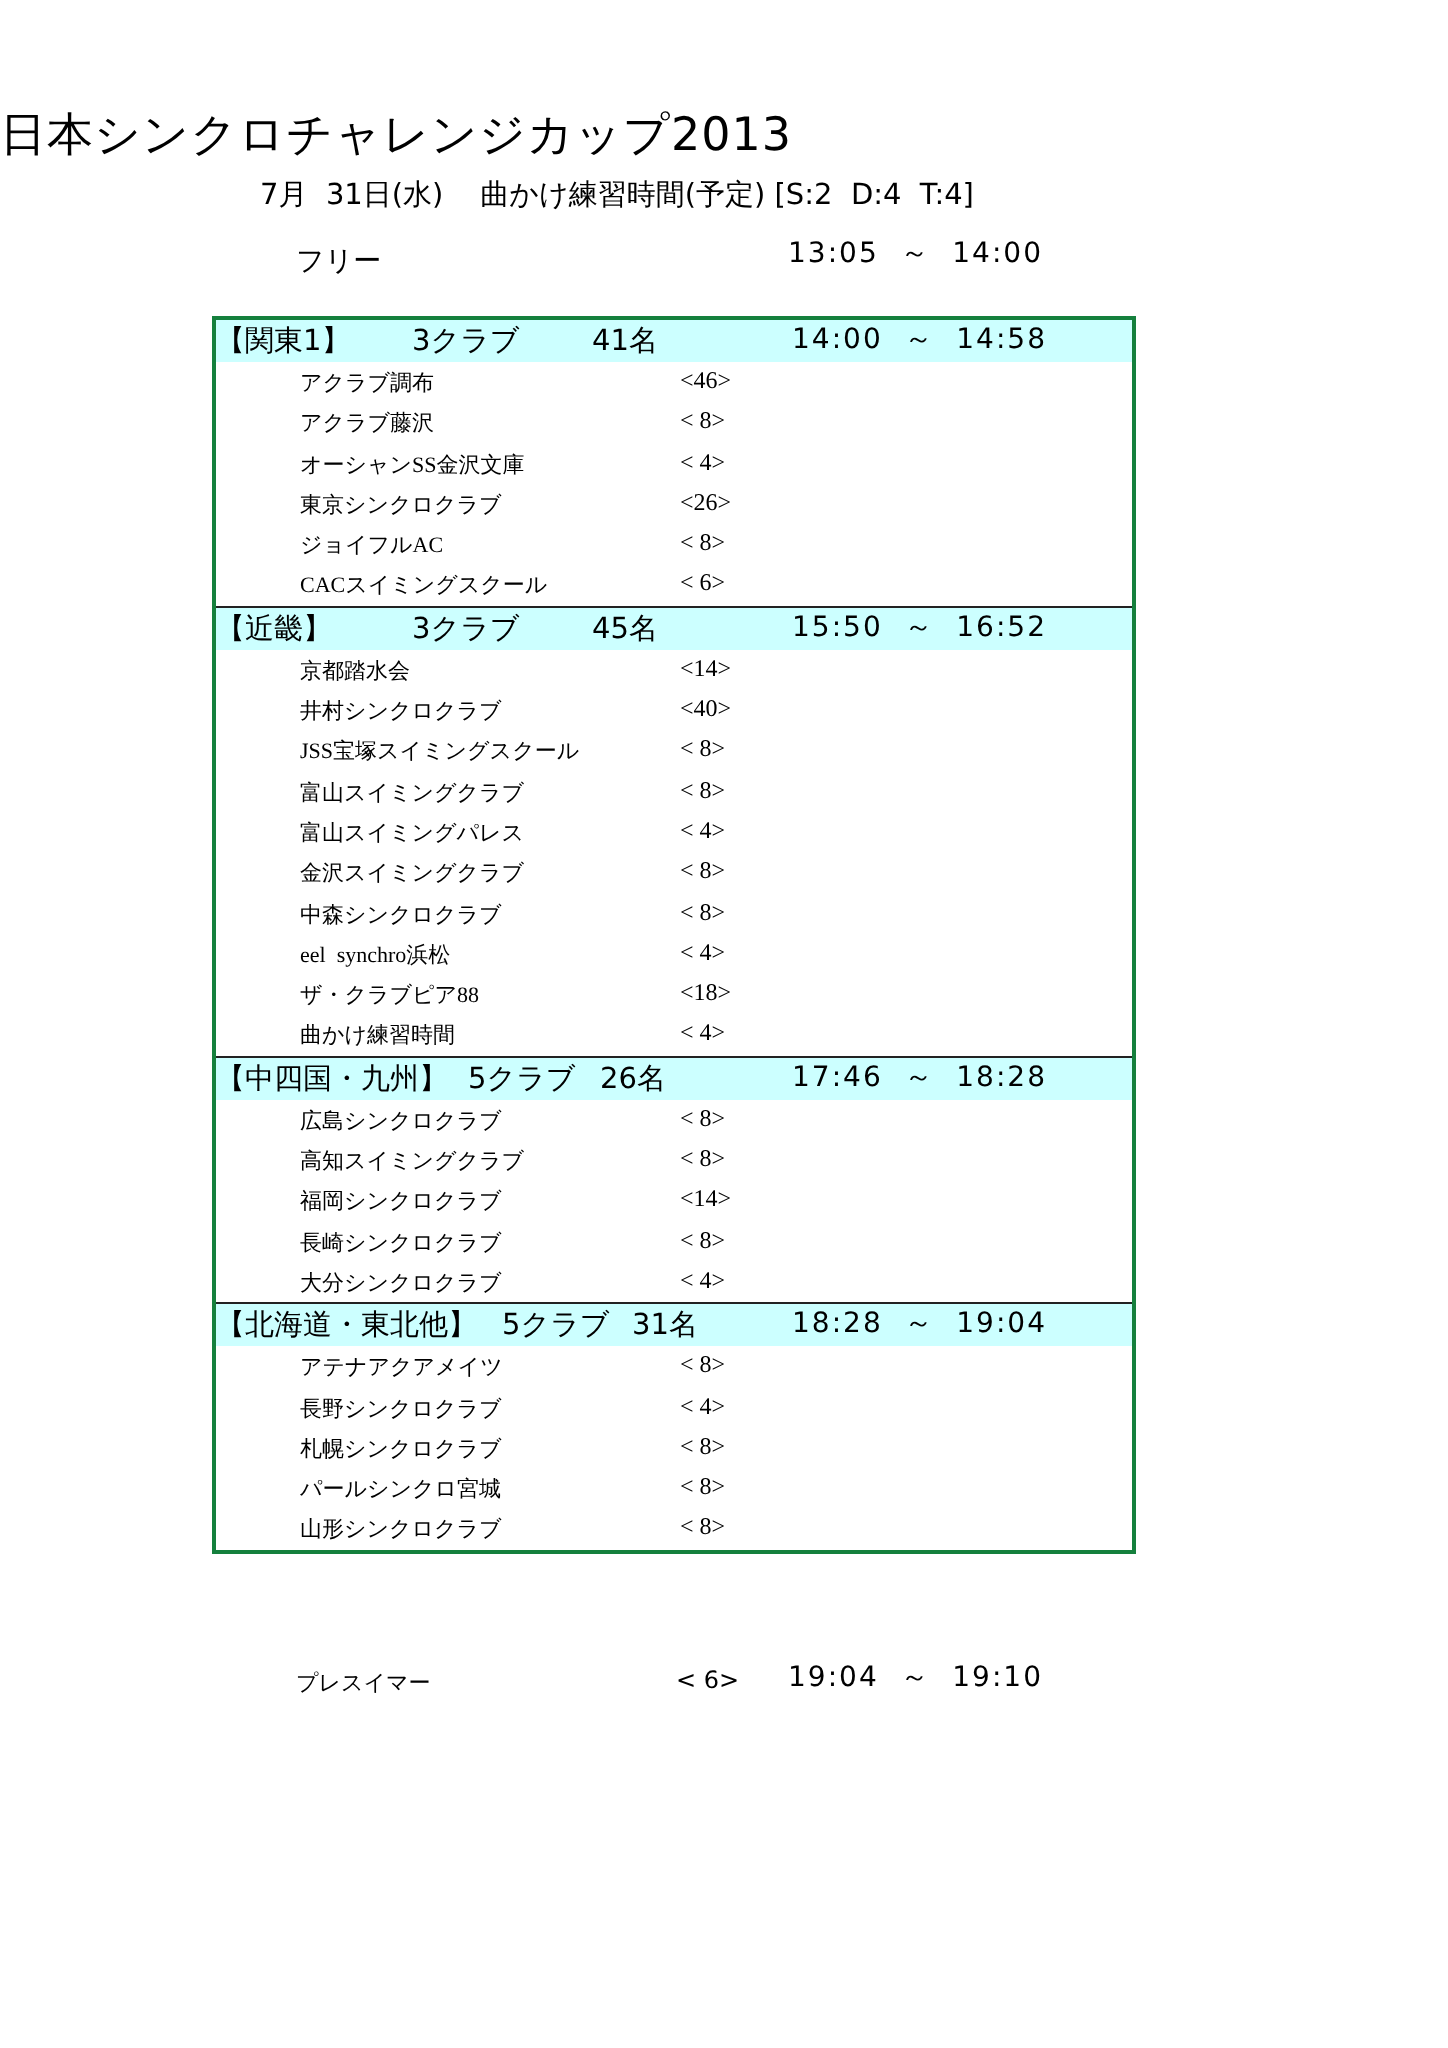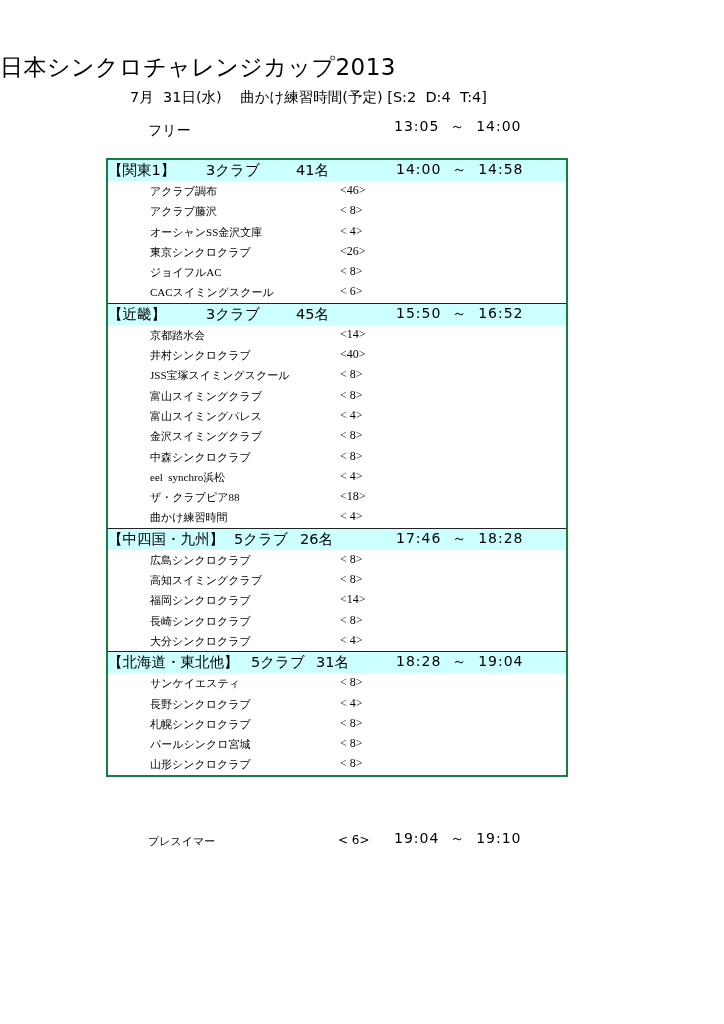--- a/index.html
+++ b/index.html
@@ -139,21 +139,21 @@
       <span class="name">大分シンクロクラブ</span>
       <span class="count">&lt; 4&gt;</span>
     </div>
     <div class="group-header">
       <span class="region">【北海道・東北他】</span>
       <span class="clubs" style="left:143px">5クラブ</span>
       <span class="people" style="left:208px">31名</span>
       <span class="time">18:28  ～  19:04</span>
     </div>
     <div class="member">
-      <span class="name">サンケイエスティ</span>
+      <span class="name">アテナアクアメイツ</span>
       <span class="count">&lt; 8&gt;</span>
     </div>
     <div class="member">
       <span class="name">長野シンクロクラブ</span>
       <span class="count">&lt; 4&gt;</span>
     </div>
     <div class="member">
       <span class="name">札幌シンクロクラブ</span>
       <span class="count">&lt; 8&gt;</span>
     </div>

